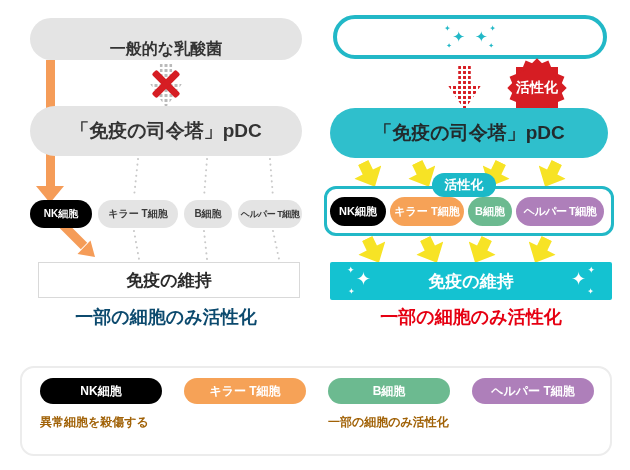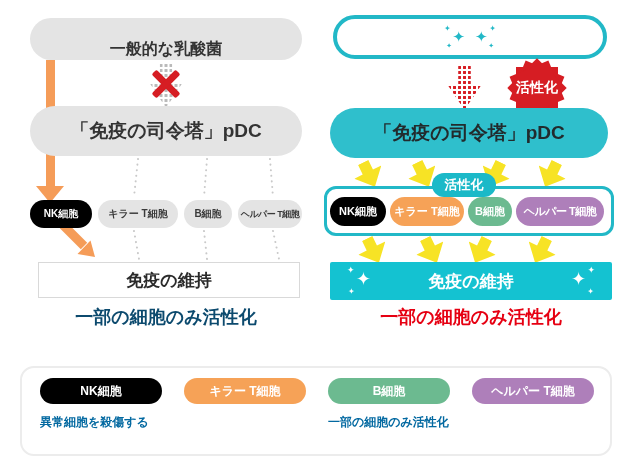--- a/index.html
+++ b/index.html
@@ -32,21 +32,21 @@
   .spark .s2{font-size:8px;right:1px;top:1px;}
   .spark .s3{font-size:7px;right:3px;bottom:1px;}
   .flip{transform:scaleX(-1);}
   .spark-w{width:26px;height:30px;}
   .spark-w .s1{font-size:18px;left:1px;top:4px;}
   .spark-w .s2{font-size:9px;right:1px;top:0;}
   .spark-w .s3{font-size:8px;right:2px;bottom:0;}
   .caption{font-size:18px;font-weight:bold;text-align:center;}
   .legend-box{border:2px solid #ececec;border-radius:14px;background:#fff;box-sizing:border-box;}
   .legend-pill{height:26px;border-radius:13px;display:flex;align-items:center;justify-content:center;color:#fff;font-weight:bold;font-size:12px;white-space:nowrap;}
-  .legend-desc{margin-top:9px;font-size:12px;font-weight:bold;color:#0369a1;line-height:1.55;white-space:pre-line;}
+  .legend-desc{margin-top:9px;font-size:12px;font-weight:bold;color:#a16207;line-height:1.55;white-space:pre-line;}
   svg{display:block;}
 </style>
 </head>
 <body>
 
 <div class="canvas">
 
   <svg class="abs" style="left:0;top:0;" width="630" height="470">
     <g stroke="#c9c9c9" stroke-width="2" stroke-linecap="round" stroke-dasharray="0.1 5.5" fill="none">
       <path d="M138 159 L134 197"></path>

